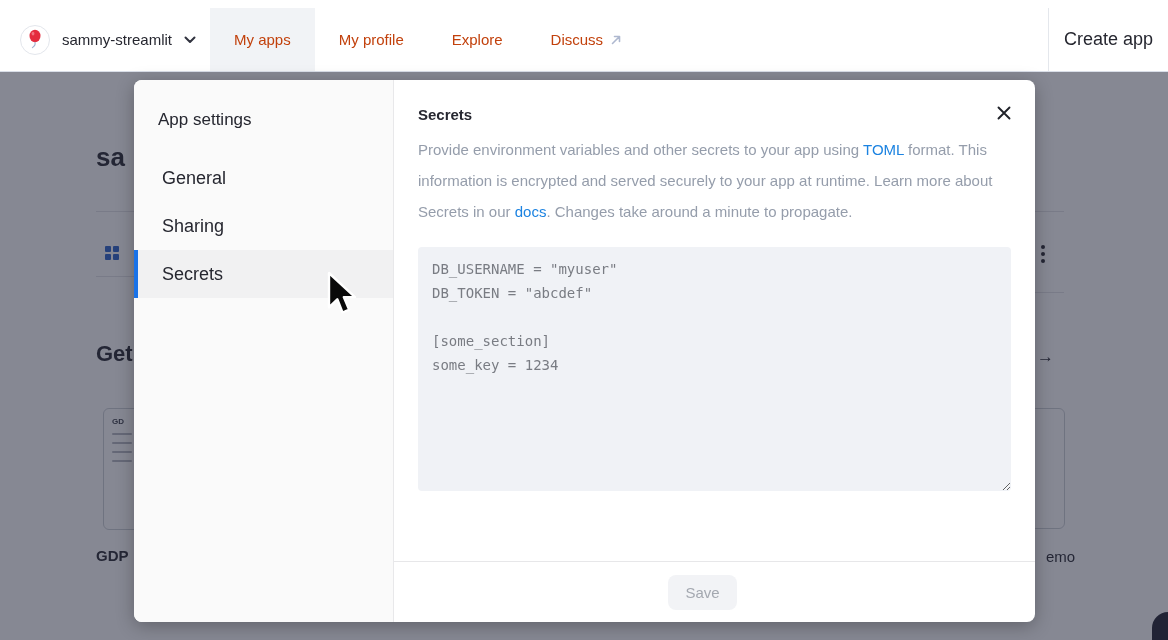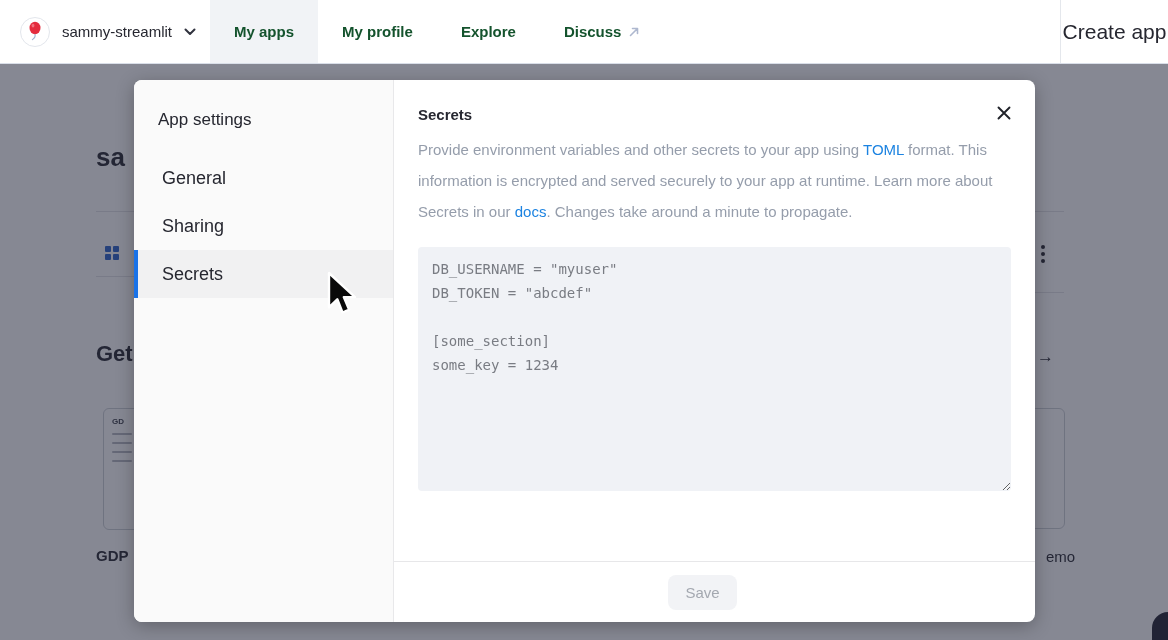--- a/index.html
+++ b/index.html
@@ -1,34 +1,34 @@
 <!DOCTYPE html>
 <html><head>
 <meta charset="utf-8">
 <style>
   * { margin:0; padding:0; box-sizing:border-box; }
   html,body { width:1168px; height:640px; }
   body { font-family:"Liberation Sans", sans-serif; color:#262730; background:#fff; }
   .screen { position:relative; width:1168px; height:640px; overflow:hidden; background:#fff; }
 
   
-  .topnav { position:absolute; top:0; left:0; width:1168px; height:64px; background:#fff;
+  .topnav { position:absolute; top:8px; left:0; width:1168px; height:64px; background:#fff;
             border-bottom:1px solid #d9dee8; display:flex; align-items:stretch; z-index:30; }
   .brand { display:flex; align-items:center; padding-left:20px; }
   .avatar { width:30px; height:30px; border-radius:50%; border:1px solid #e3e6ec; background:#fff;
             display:flex; align-items:center; justify-content:center; }
   .brand-name { font-size:15px; margin-left:12px; color:#262730; }
   .brand-caret { margin-left:12px; display:flex; align-items:center; }
   .tabs { display:flex; margin-left:14px; align-items:stretch; }
-  .tab { display:flex; align-items:center; padding:0 24px; font-size:15px; color:#14532d; cursor:pointer;font-weight:bold; }
+  .tab { display:flex; align-items:center; padding:0 24px; font-size:15px; color:#c2410c; cursor:pointer; }
   .tab.active { background:#f1f3f6; }
   .tab .ext { margin-left:7px; display:flex; align-items:center; }
   .nav-spacer { flex:1; }
-  .create-app { width:108px; border-left:1px solid #e4e7ec; display:flex; align-items:center;
-                justify-content:center; font-size:21px; cursor:pointer; }
+  .create-app { width:120px; border-left:1px solid #e4e7ec; display:flex; align-items:center;
+                justify-content:center; font-size:18px; cursor:pointer; }
 
   
   .page-behind { position:absolute; top:64px; left:0; width:1168px; height:576px; background:#fff; z-index:0; }
   .bg-h1 { position:absolute; left:96px; top:78px; font-size:26px; font-weight:600; color:#262730; }
   .bg-divider { position:absolute; height:1px; background:#e2e3e7; }
   .bg-grid-icon { position:absolute; left:105px; top:182px; width:14px; height:14px;
                   display:grid; grid-template-columns:6px 6px; grid-template-rows:6px 6px; gap:2px; }
   .bg-grid-icon span { background:#2b62c9; border-radius:1px; }
   .bg-kebab { position:absolute; left:1041px; top:181px; display:flex; flex-direction:column; gap:3px; }
   .bg-kebab i { width:4px; height:4px; border-radius:50%; background:#262730; }

